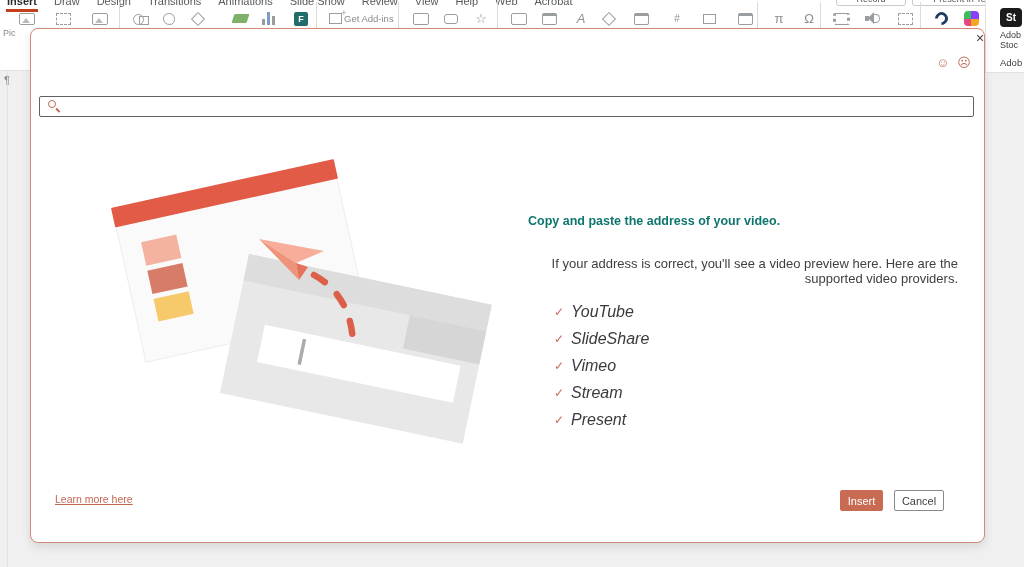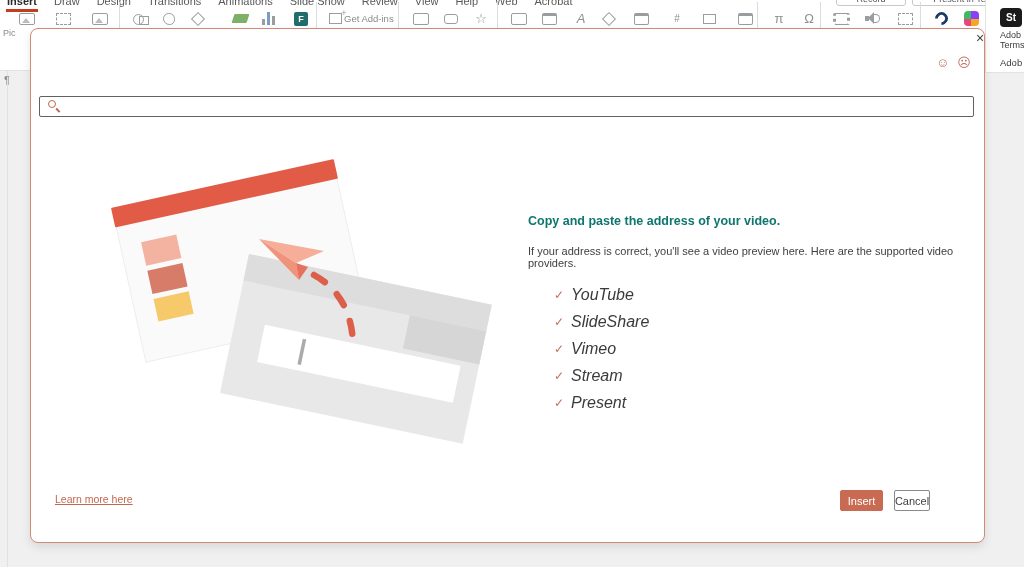--- a/index.html
+++ b/index.html
@@ -74,33 +74,33 @@
   .search-wrap { position:absolute; left:8px; top:67px; width:935px; height:21px; }
   .search-wrap input { width:100%; height:100%; border:1px solid #616161; border-radius:2px; padding:0 6px 0 26px;
                        font-size:11px; font-family:"Liberation Sans",sans-serif; color:#333; outline:none; background:#fff; }
   .mag { position:absolute; left:9px; top:4px; width:8px; height:8px; border:1.5px solid #b96a56; border-radius:50%; }
   .mag::after { content:""; position:absolute; width:1.5px; height:5px; background:#b96a56; left:8px; top:7px; transform:rotate(-45deg); }
 
   .illus { position:absolute; left:55px; top:112px; width:410px; height:310px; }
 
   .content-block { position:absolute; left:497px; top:185px; width:430px; }
   .content-heading { font-size:12.5px; font-weight:bold; color:#0f766e; }
-  .content-desc { margin-top:17px; font-size:11px; color:#404040; }
+  .content-desc { margin-top:28px; font-size:13px; color:#404040;text-align:right; }
   .providers { margin-top:17px; margin-left:26px; }
   .provider { display:flex; align-items:center; margin-bottom:9px; }
   .provider .check { width:17px; font-size:12px; color:#c9705b; }
   .provider .pname { font-size:16px; color:#3a3a3a;font-style:italic; }
 
   .dlg-footer { position:absolute; left:10px; top:459px; height:22px; display:flex; align-items:center; }
   .disclaimer { font-size:10.5px; color:#3f3f3f; }
   .learn-link { margin-left:14px; font-size:10.5px; color:#c4674f; text-decoration:underline; cursor:pointer; }
   .btn { position:absolute; top:461px; height:21px; font-size:11px; font-family:"Liberation Sans",sans-serif;
          display:flex; align-items:center; justify-content:center; border-radius:2px; cursor:pointer; }
   .btn-insert { left:809px; width:43px; background:#c96b53; border:1px solid #c96b53; color:#fff; }
-  .btn-cancel { left:863px; width:36px; background:#fff; border:1px solid #8a8a8a; color:#3f3f3f; }
+  .btn-cancel { left:863px; width:50px; background:#fff; border:1px solid #8a8a8a; color:#3f3f3f; }
 </style>
 </head>
 <body>
 
 <div class="ribbon">
   <div class="tabs">
     <span class="tab active">Insert</span>
     <span class="tab">Draw</span>
     <span class="tab">Design</span>
     <span class="tab">Transitions</span>
@@ -220,21 +220,21 @@
       </div>
     </div>
 
   <span class="pic-label">Pic</span>
 </div>
 
 <div class="adobe-col">
   <div class="i-adobe">St</div>
   <div class="adobe-lines">
     <div>Adob</div>
-    <div>Terms</div>
+    <div>Stoc</div>
   </div>
   <div class="adobe-group">Adob</div>
 </div>
 
 <div class="pane-divider"></div>
 <span class="pane-icon">¶</span>
 
 <div class="dialog">
 
   <div class="close-btn">×</div>

